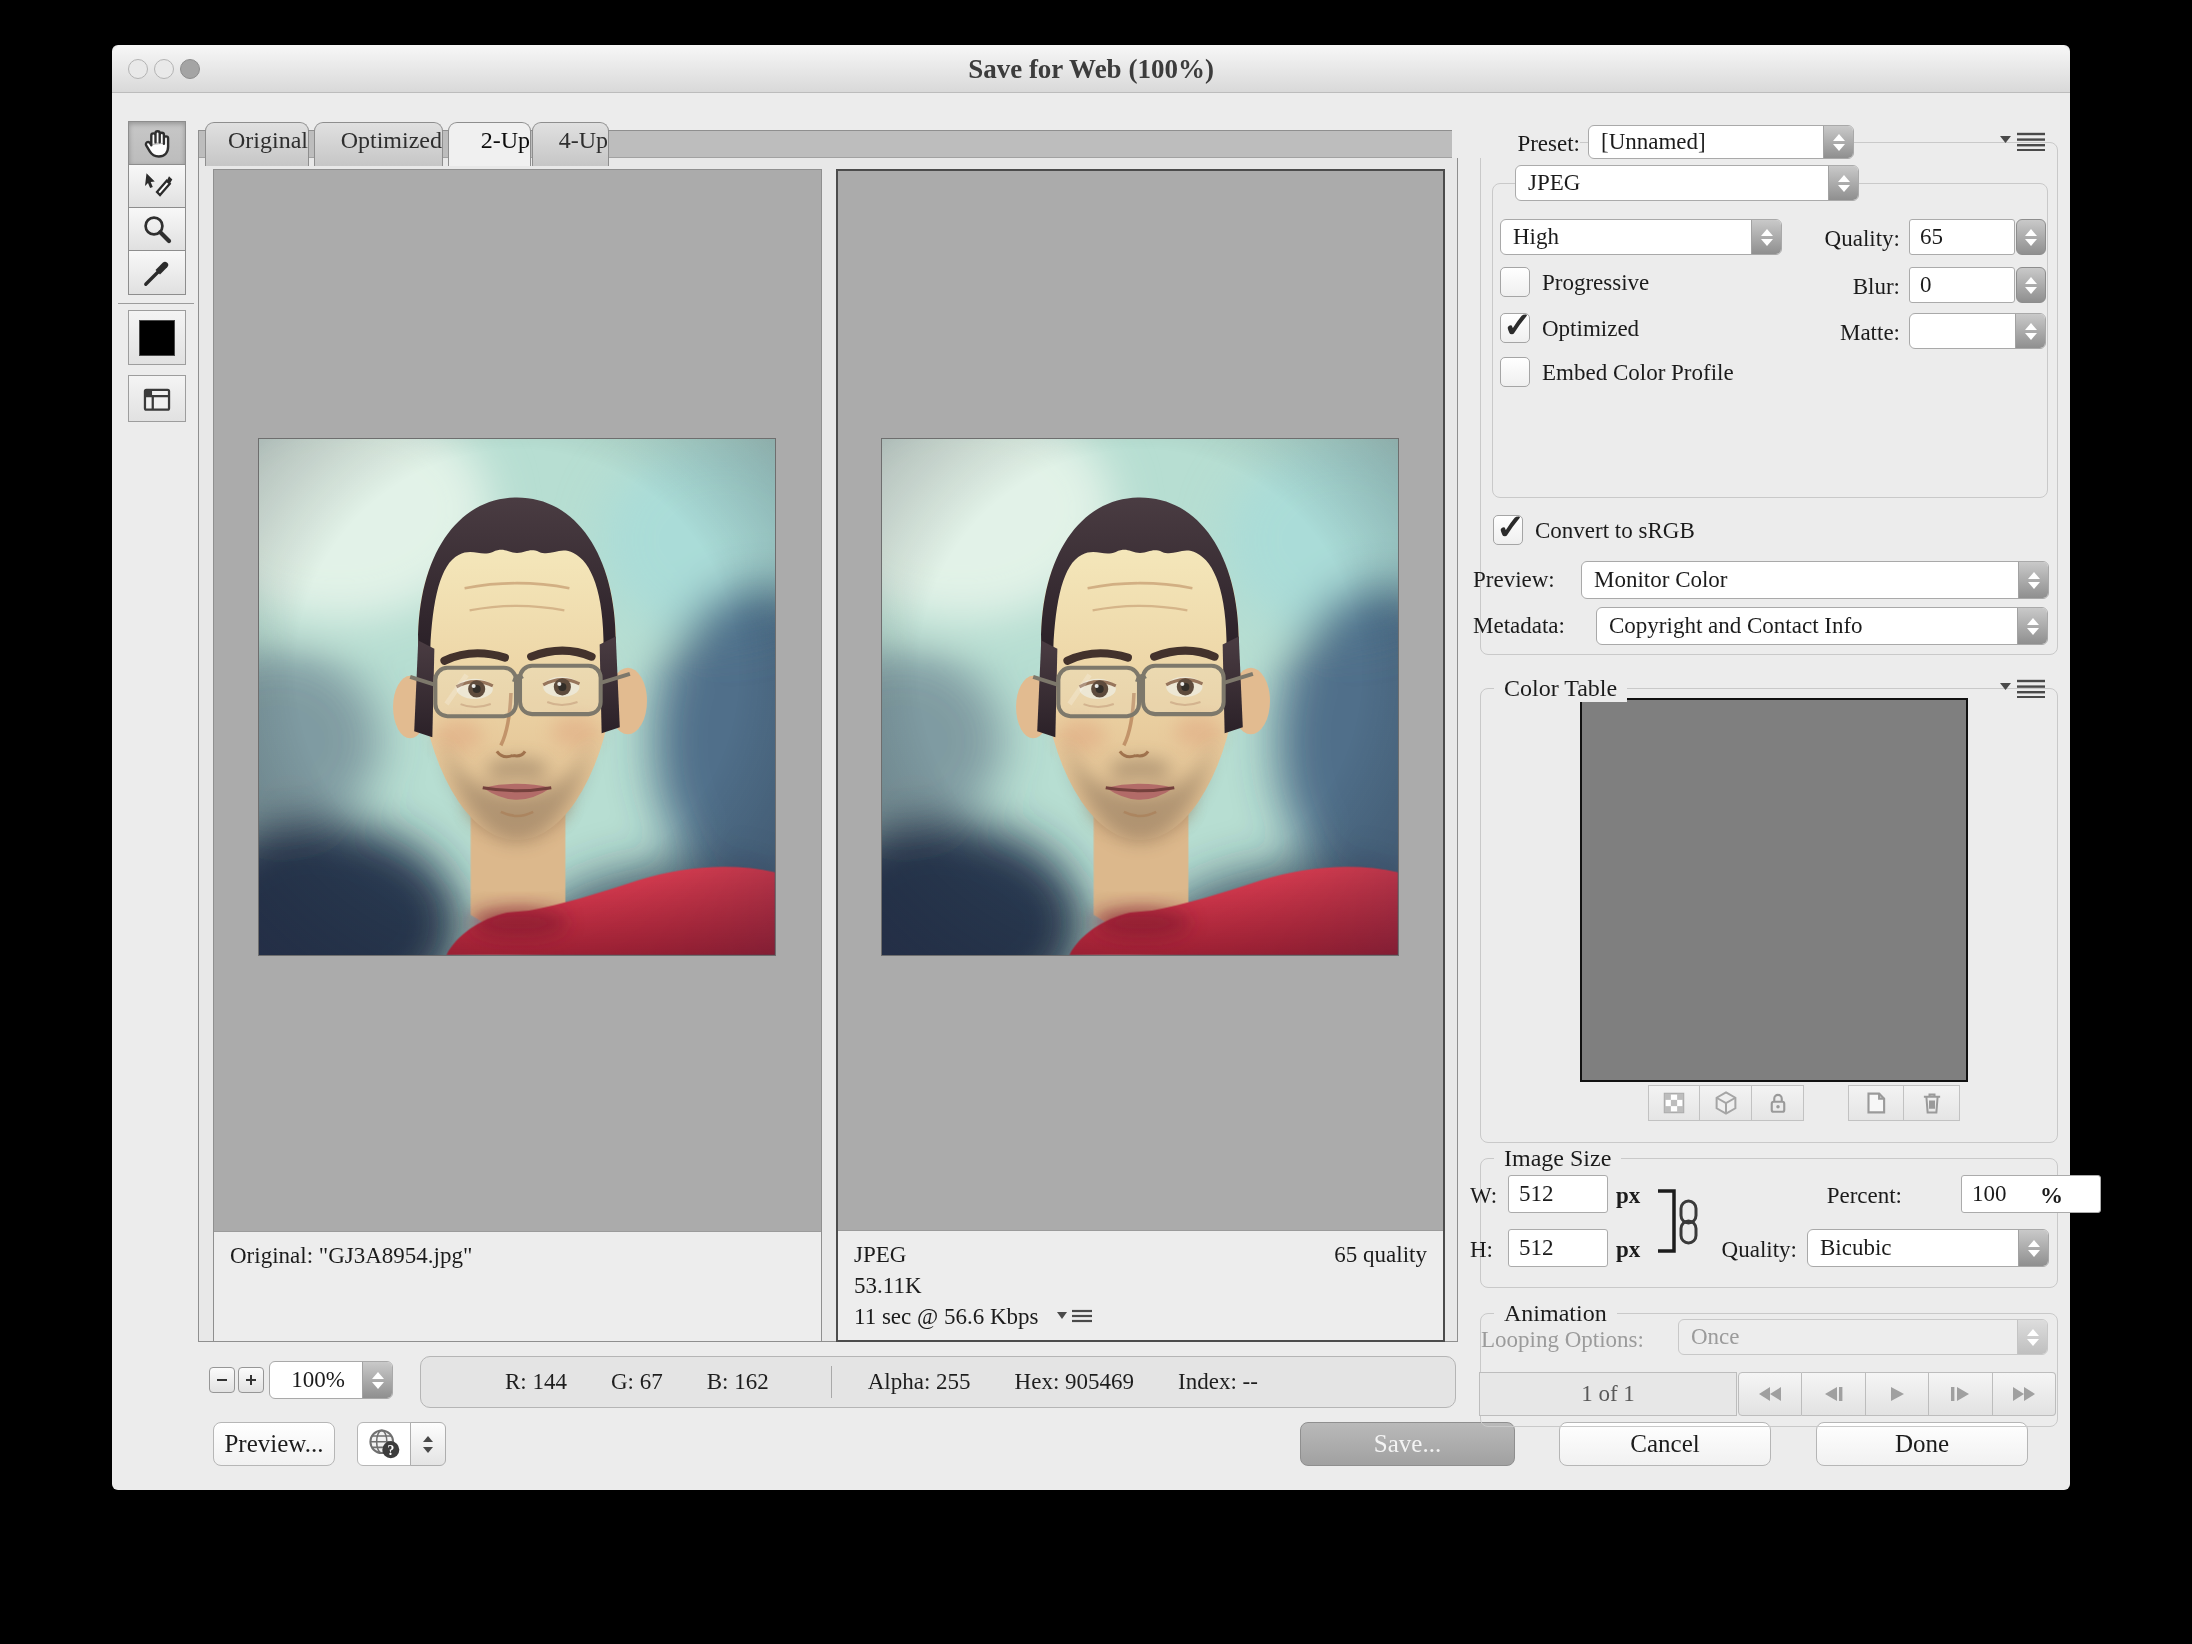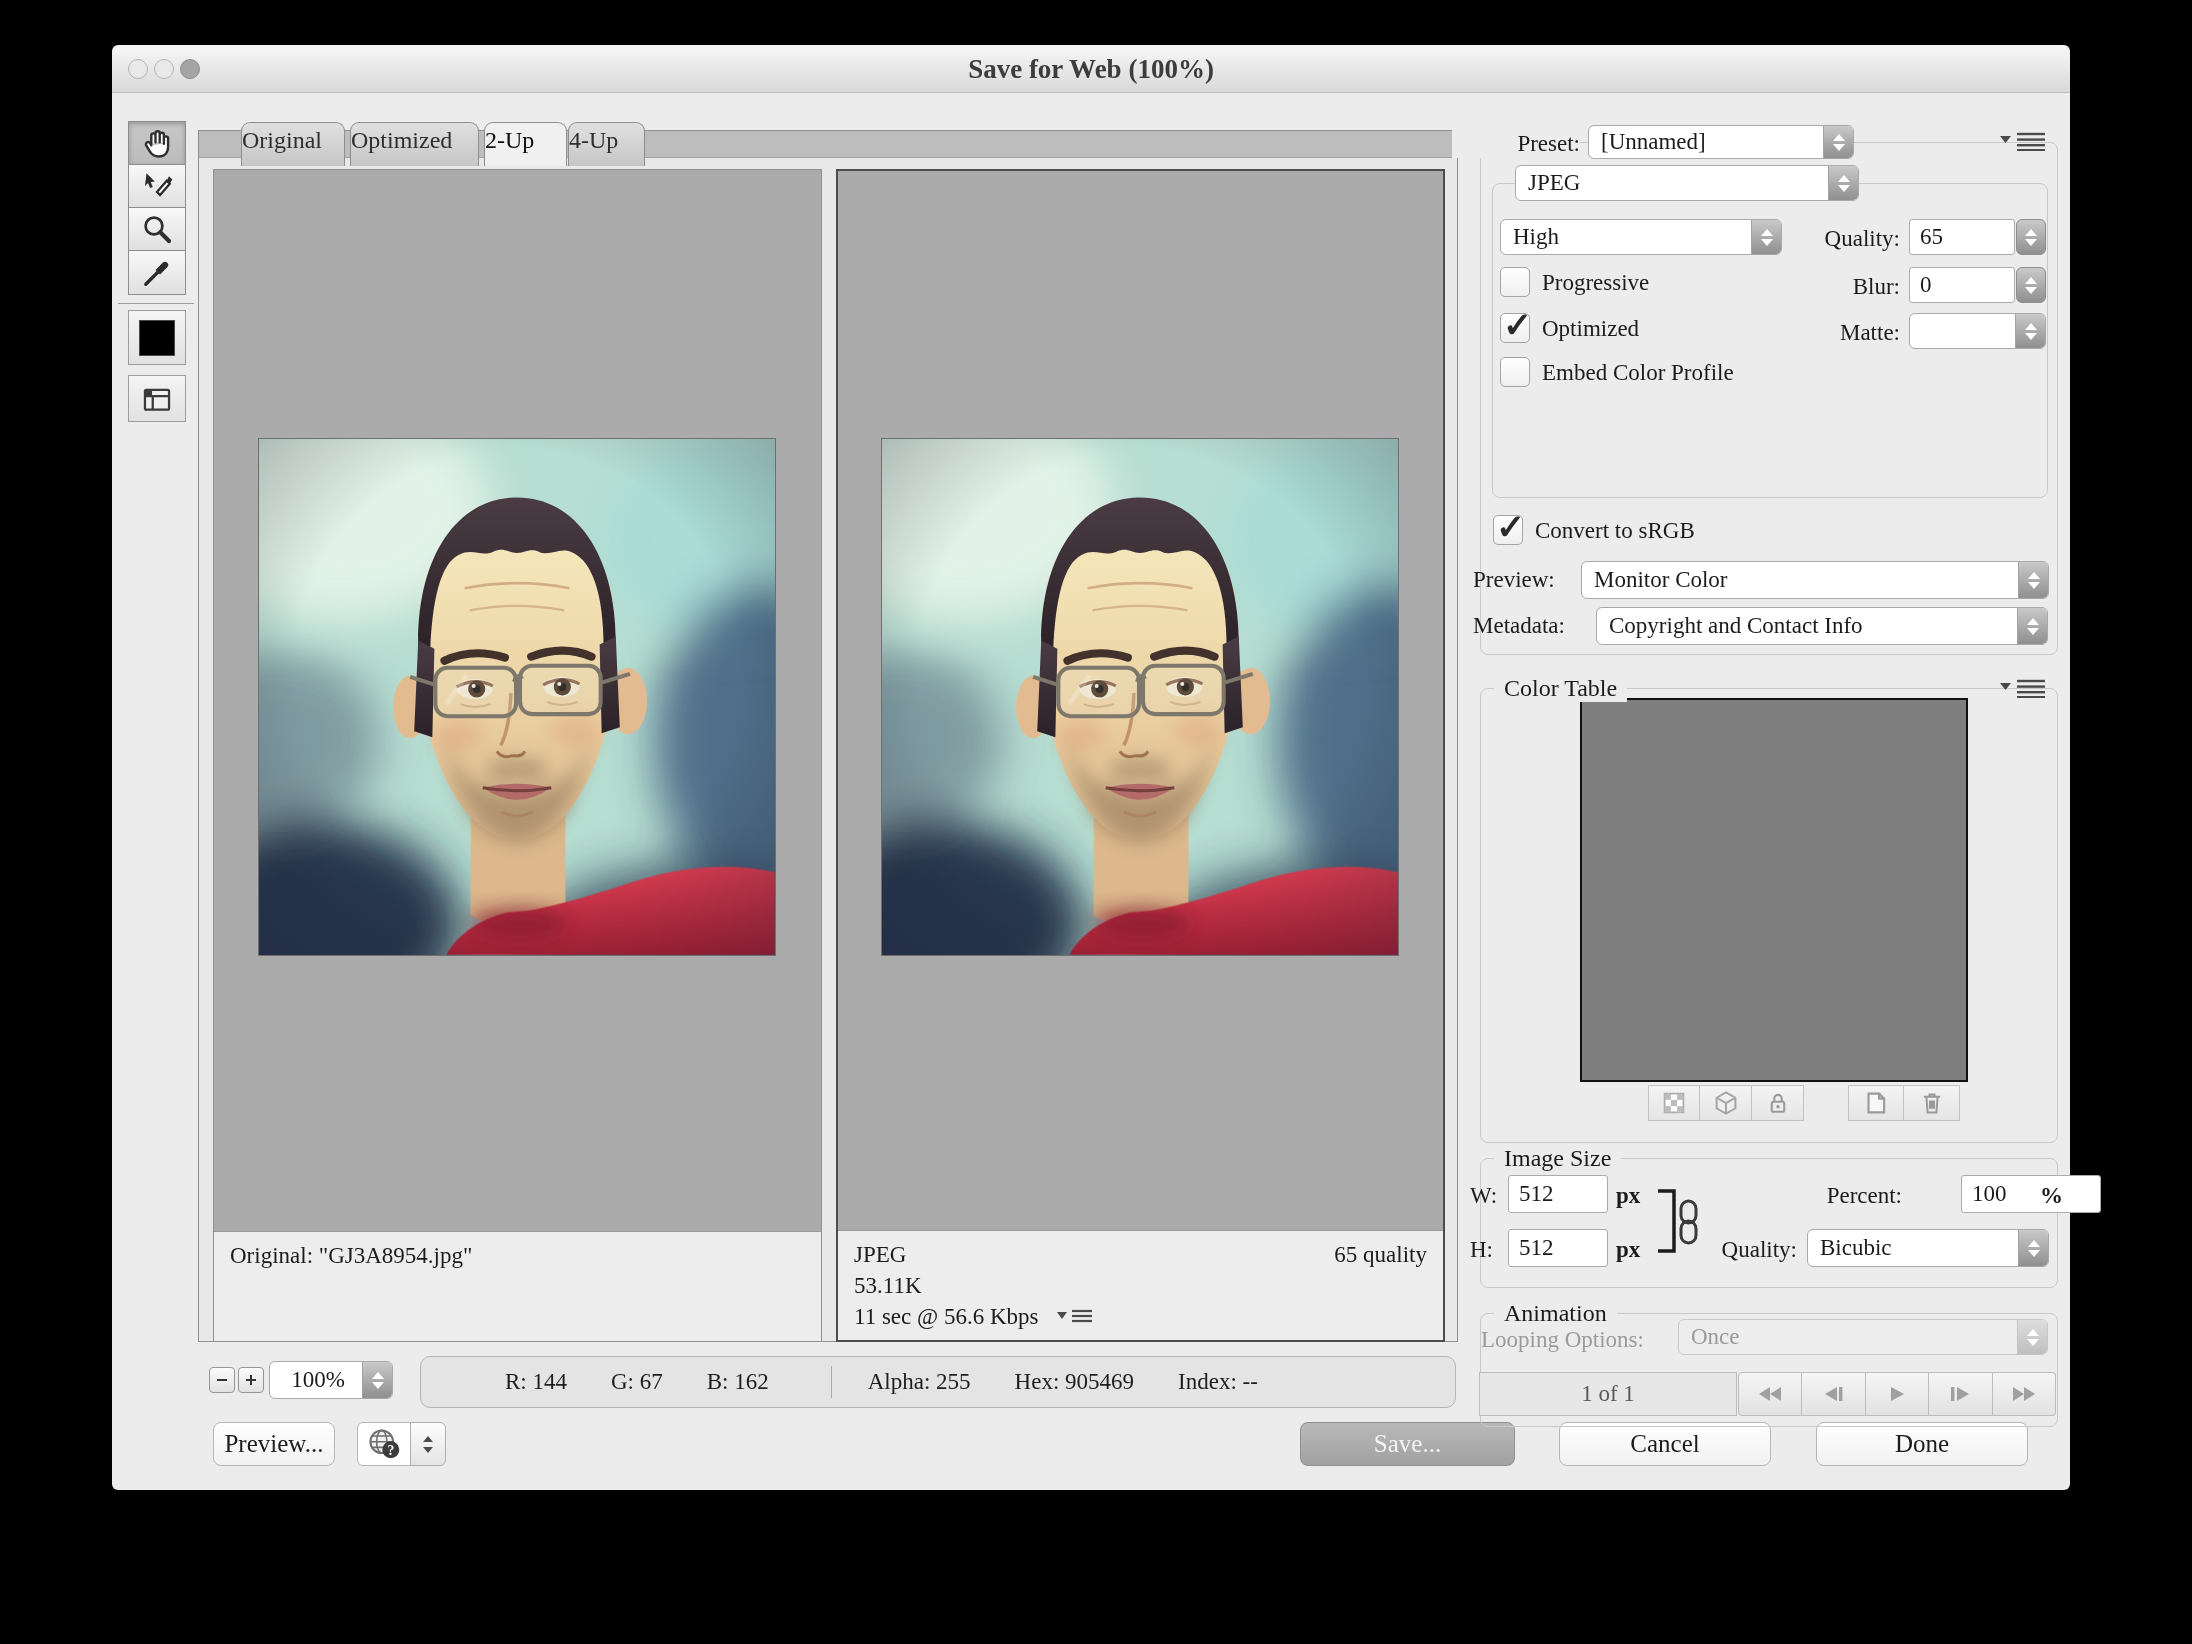--- a/index.html
+++ b/index.html
@@ -27,21 +27,21 @@
   .toolsep { position:absolute; left:6px; top:258px; width:76px; height:1px; background:#9c9c9c; }
   .swatchbtn { position:absolute; left:16px; top:265px; width:58px; height:55px; border:1px solid #9d9d9d;
                background:linear-gradient(#f4f4f4,#e1e1e1); display:flex; align-items:center; justify-content:center; }
   .swatch { width:36px; height:36px; background:#000; border:1px solid #4a4a4a; }
   .slicesbtn { position:absolute; left:16px; top:330px; width:58px; height:47px; border:1px solid #9d9d9d;
                background:linear-gradient(#f4f4f4,#e1e1e1); display:flex; align-items:center; justify-content:center; }
 
   
   .tab { position:absolute; top:77px; height:44px; border:1px solid #8e8e8e; border-bottom:none;
          border-radius:9px 9px 0 0; background:linear-gradient(#e0e0e0,#c6c6c6);
-         font-size:24px; color:#2e2e2e; text-align:left; line-height:34px; z-index:2;margin-left:36px; }
+         font-size:24px; color:#2e2e2e; text-align:right; line-height:34px; z-index:2; }
   .tab.selected { background:#f0f0f0; color:#0c0c0c; z-index:3; }
   .panel { position:absolute; left:86px; top:85px; width:1260px; height:1212px; background:#e8e8e8; border:1px solid #8f8f8f; }
   .strip { position:absolute; left:0; top:0; right:0; height:27px; background:#bdbdbd; border-bottom:1px solid #a2a2a2; }
   .pane { position:absolute; top:124px; width:609px; height:1173px; background:#ababab; border:1px solid #8f8f8f; z-index:2; }
   .pane.selected { border:2px solid #4c4c4c; }
   .photo { position:absolute; left:44px; top:268px; width:518px; height:518px; border:1px solid #6e6e6e; display:block; background:#b7ded2; }
   .info { position:absolute; left:0; right:0; bottom:0; height:110px; background:#ededed; border-top:1px solid #9b9b9b;
           padding:8px 16px; font-size:23px; color:#1b1b1b; }
   .iline { line-height:31px; white-space:nowrap; }
   .irow { display:flex; justify-content:space-between; line-height:31px; }

